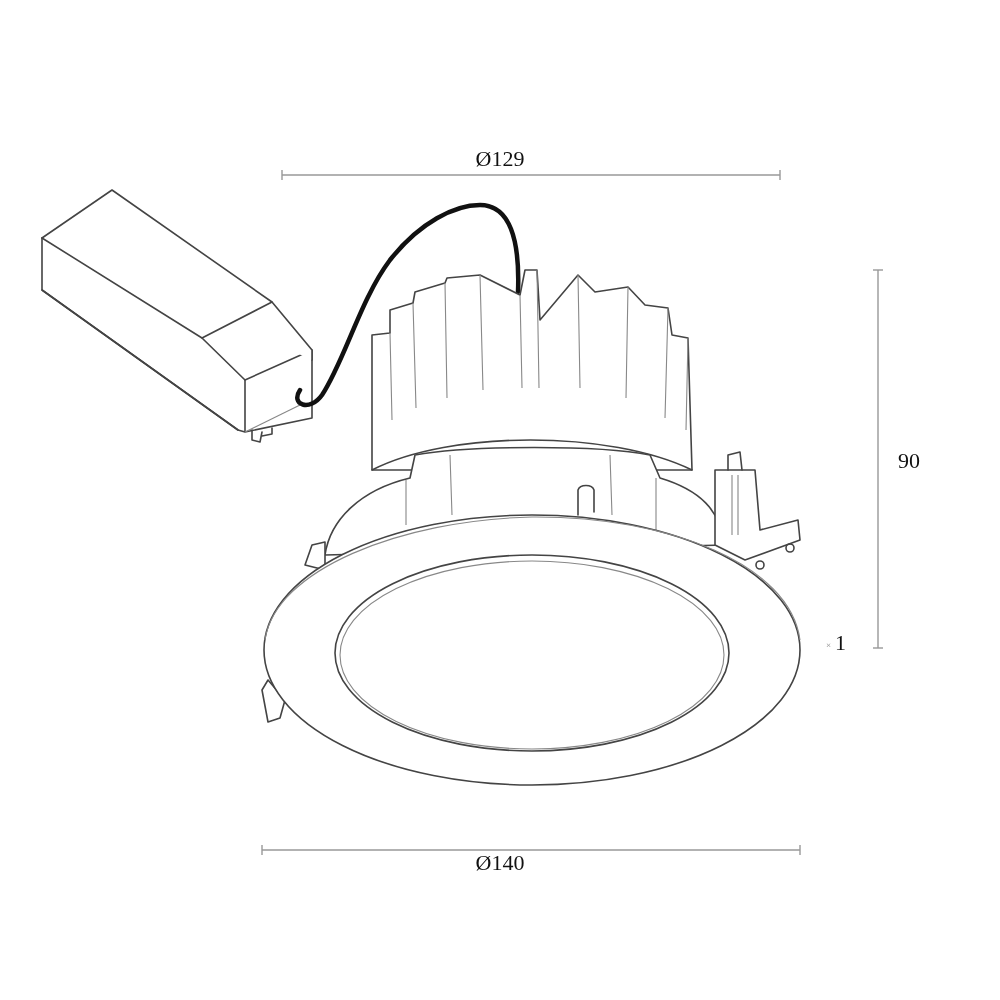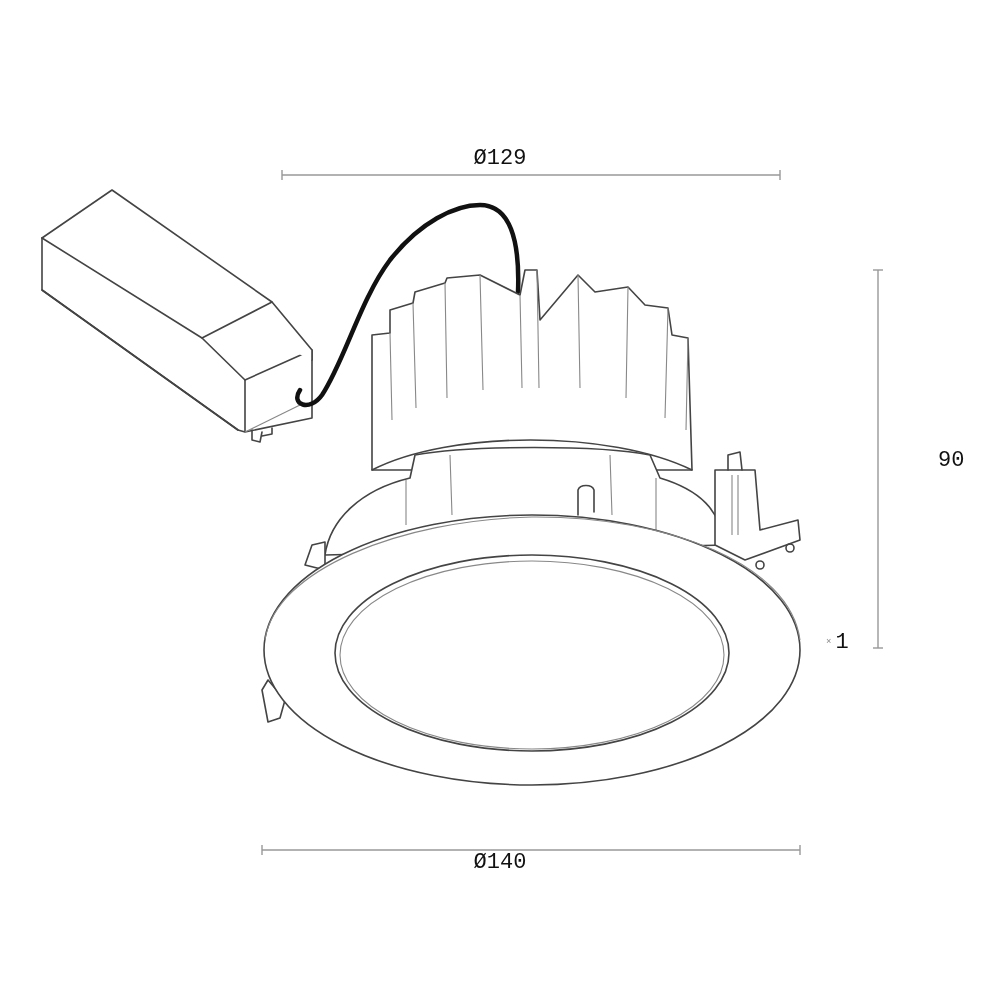--- a/index.html
+++ b/index.html
@@ -1,21 +1,21 @@
 <!DOCTYPE html>
 <html><head>
 <meta charset="utf-8">
 <style>
   html, body { margin: 0; padding: 0; background: #ffffff; }
   body { width: 1000px; height: 1000px; position: relative; overflow: hidden; font-family: "Liberation Sans", sans-serif; }
   #drawing { position: absolute; left: 0; top: 0; width: 1000px; height: 1000px; }
-  .dim-label { position: absolute; font-family: Liberation Mono, monospace; font-size: 22px; color: #111; white-space: nowrap; }
+  .dim-label { position: absolute; font-family: Liberation Serif, serif; font-size: 22px; color: #111; white-space: nowrap; }
   #dim-top-label { left: 500px; top: 146px; }
   #dim-bottom-label { left: 500px; top: 820px; margin-top: 30px; }
-  #dim-height-label { left: 938px; top: 448px; }
+  #dim-height-label { left: 898px; top: 448px; }
   #dim-trim-label { left: 826px; top: 630px; }
   #dim-trim-label .mark { font-size: 9px; color: #888; vertical-align: middle; margin-right: 4px; }
   .ln { fill: none; stroke: #444; stroke-width: 1.6; stroke-linejoin: round; stroke-linecap: round; }
   .lnl { fill: none; stroke: #888; stroke-width: 1.1; }
   .fill-w { fill: #fff; }
   .dimline { stroke: #999; stroke-width: 1.4; fill: none; }
   .cable { fill: none; stroke: #111; stroke-width: 4.5; stroke-linecap: round; }
 </style>
 </head>
 <body>

